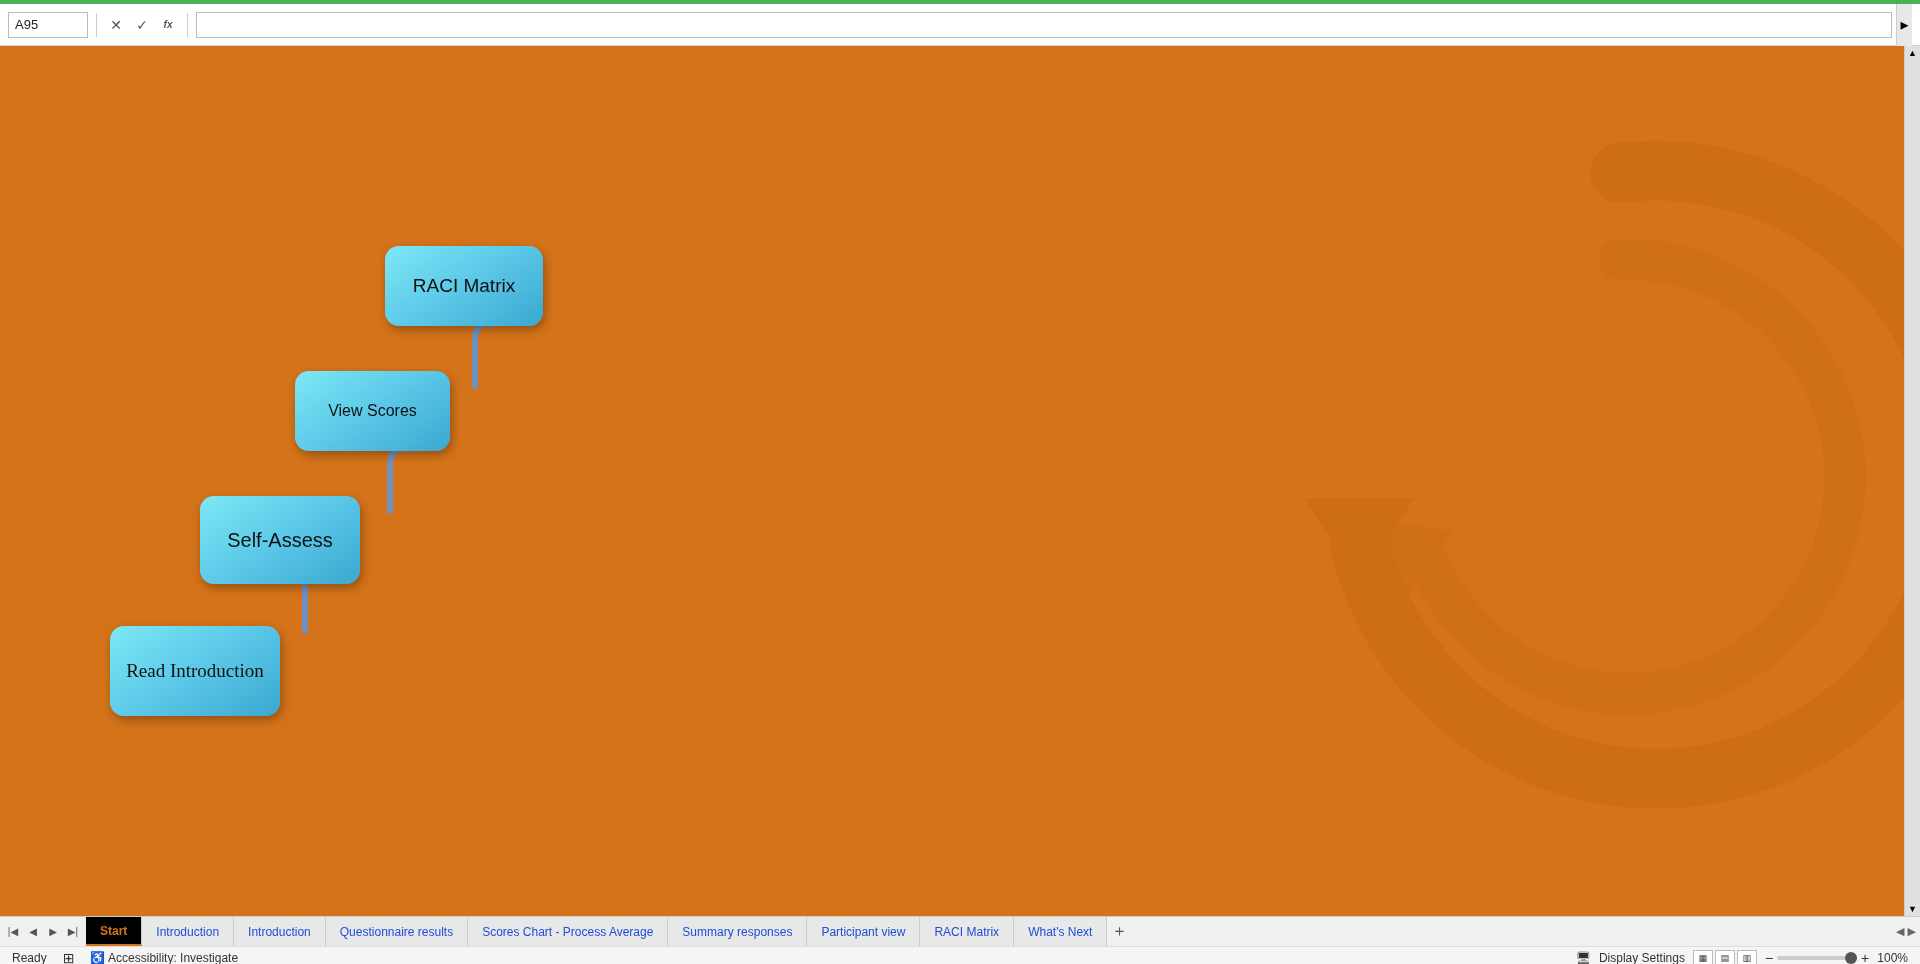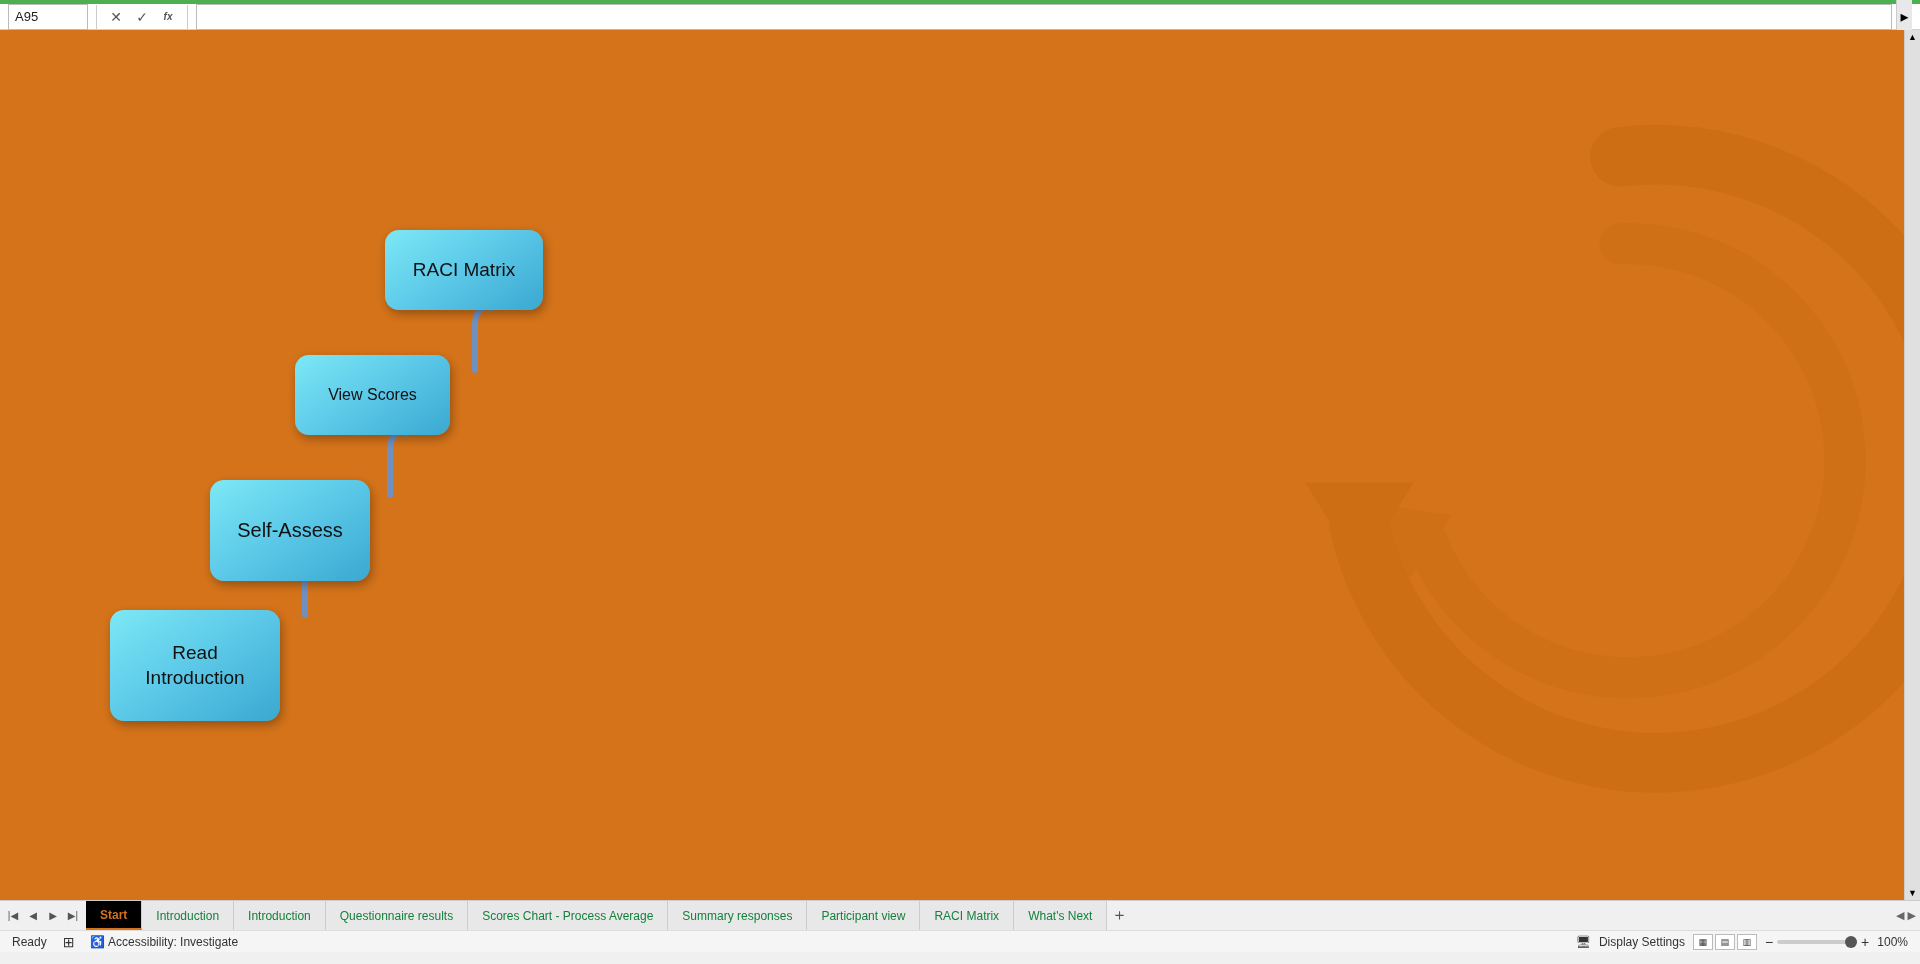--- a/index.html
+++ b/index.html
@@ -1,20 +1,20 @@
 <!DOCTYPE html>
 <html><head>
   <meta charset="utf-8">
   <style>
     * { margin: 0; padding: 0; box-sizing: border-box; }
     body { font-family: 'Segoe UI', Arial, sans-serif; background: #f0f0f0; width: 1920px; height: 964px; overflow: hidden; }
 
     
     .excel-topbar {
-      height: 26px;
+      height: 42px;
       background: #ffffff;
       border-bottom: 1px solid #d0d0d0;
       display: flex;
       align-items: center;
       padding: 4px 8px;
       gap: 4px;
     }
     .cell-ref-box {
       width: 80px;
       height: 26px;
@@ -108,31 +108,32 @@
       display: flex;
       align-items: center;
       justify-content: center;
       text-align: center;
       box-shadow: 2px 4px 10px rgba(0,0,0,0.3);
       padding: 10px 16px;
     }
 
     .btn-read-intro {
       width: 170px;
-      height: 111px;
+      height: 90px;
       left: 30px;
       top: 430px;
       font-size: 19px;
       line-height: 1.3;
+      font-family: Liberation Serif, serif;
     }
 
     .btn-self-assess {
       width: 160px;
-      height: 101px;
-      left: 130px;
+      height: 88px;
+      left: 120px;
       top: 300px;
       font-size: 20px;
     }
 
     .btn-view-scores {
       width: 155px;
       height: 80px;
       left: 215px;
       top: 175px;
       font-size: 16px;
@@ -199,21 +200,21 @@
       background: none;
     }
     .tab {
       padding: 0 14px;
       display: flex;
       align-items: center;
       font-size: 12px;
       cursor: pointer;
       border-right: 1px solid #ccc;
       white-space: nowrap;
-      color: #15803d;
+      color: #1d4ed8;
       background: #e8e8e8;
     }
     .tab.active {
       background: #000000;
       color: #d4731a;
       font-weight: bold;
       border-bottom: 2px solid #d4731a;
     }
     .tab-add-btn {
       width: 24px;

